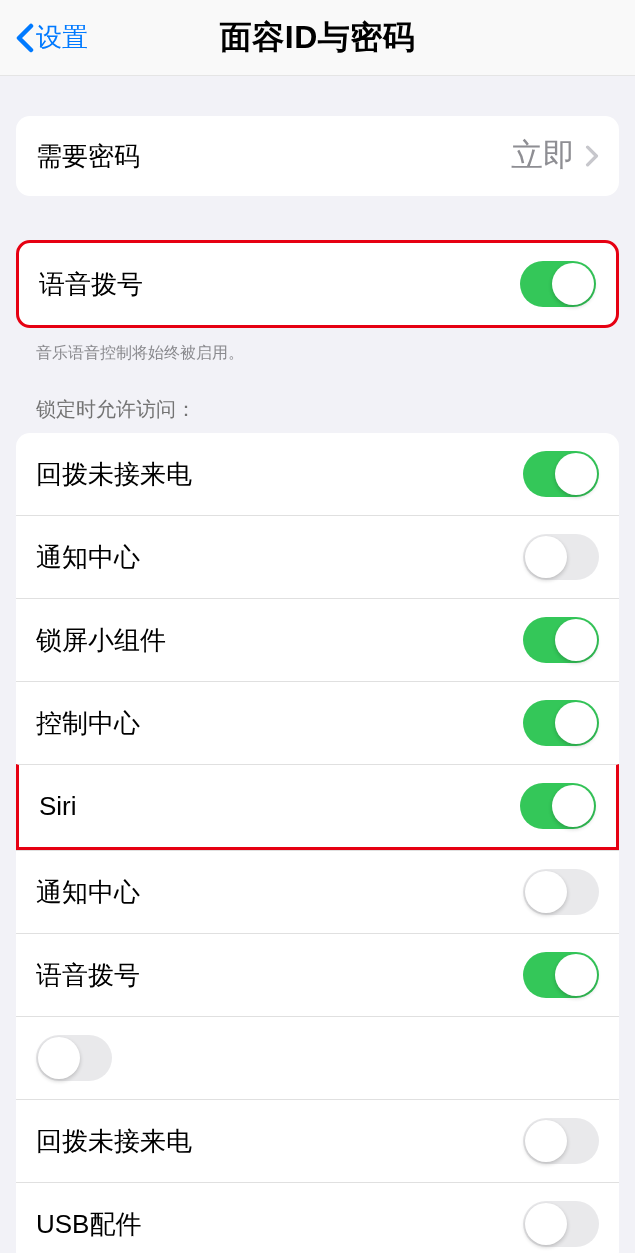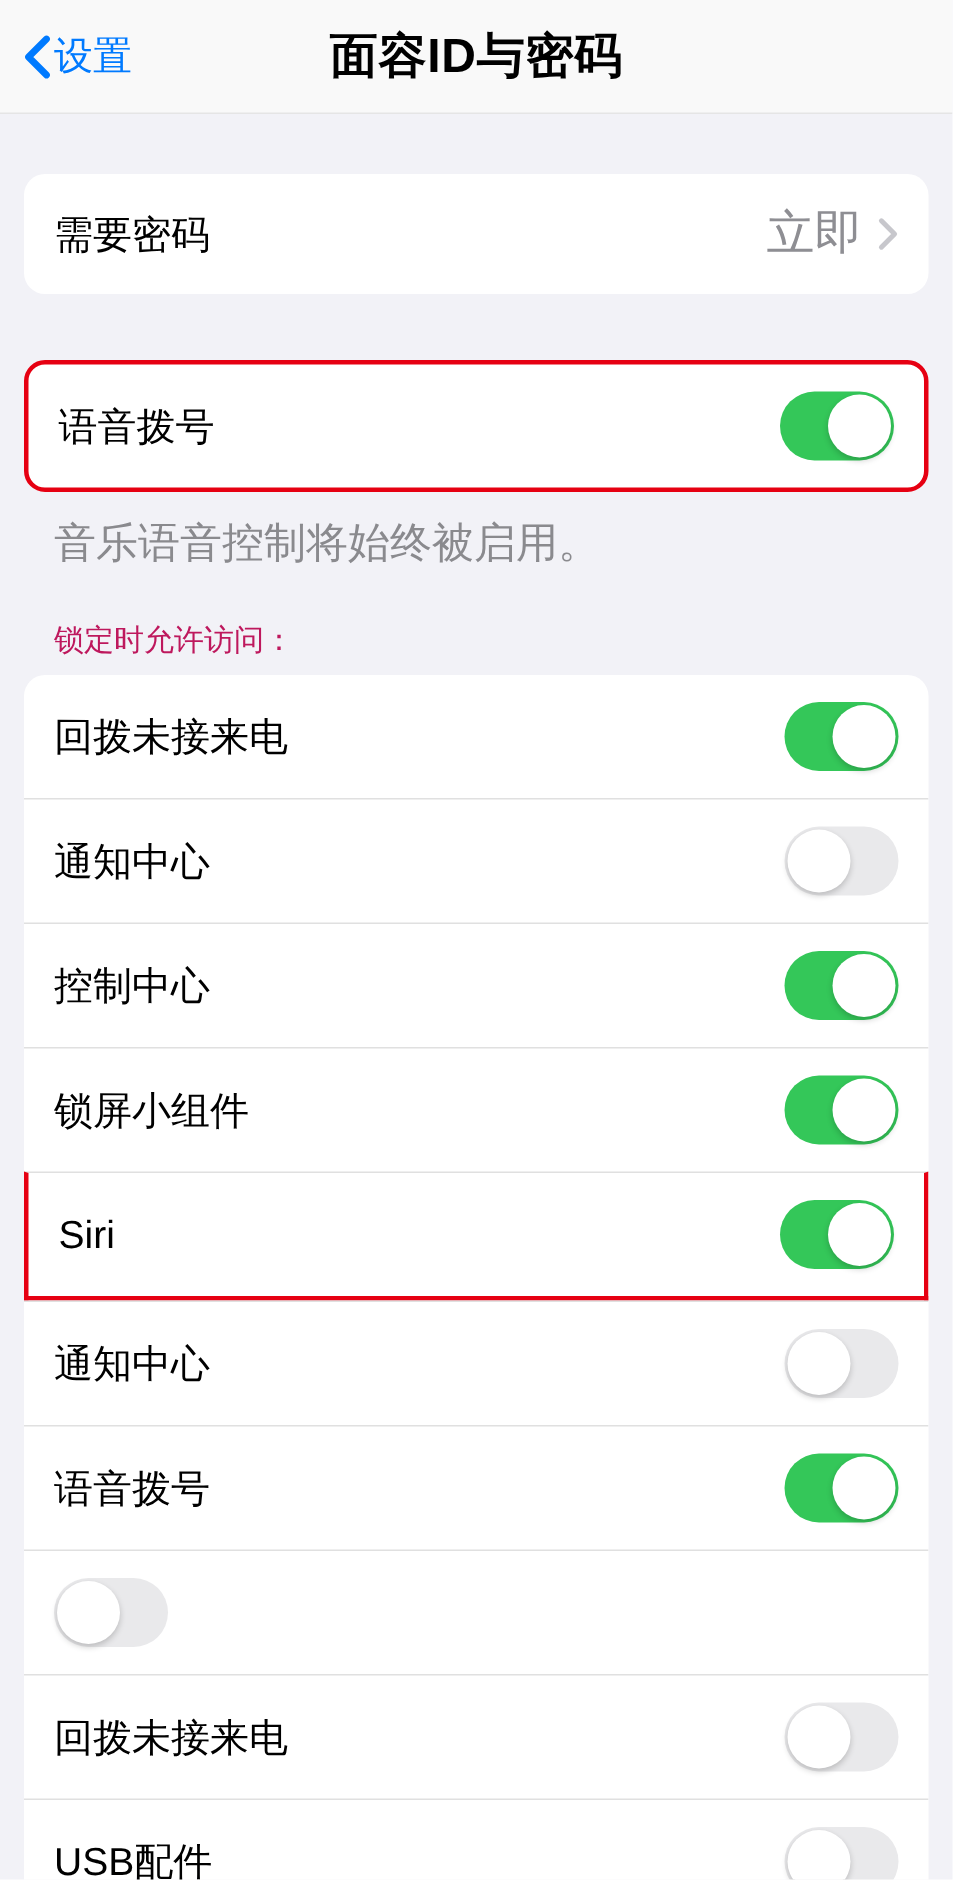--- a/index.html
+++ b/index.html
@@ -76,26 +76,26 @@
       align-items: center;
       color: #8e8e93;
       font-size: 32px;
       gap: 10px;
     }
     .chevron-right {
       color: #c7c7cc;
     }
     .footer-text {
       color: #8a8a8e;
-      font-size: 28px;
+      font-size: 16px;
       padding: 14px 20px 0;
       line-height: 1.4;
     }
     .header-text {
-      color: #be185d;
+      color: #737373;
       font-size: 20px;
       padding: 0 20px 10px;
     }
     .toggle {
       width: 76px;
       height: 46px;
       border-radius: 23px;
       position: relative;
       cursor: pointer;
       transition: background 0.2s;
@@ -182,27 +182,27 @@
             <div class="toggle-knob"></div>
           </div>
         </div>
         <div class="cell">
           <div class="cell-label">通知中心</div>
           <div class="toggle toggle-off">
             <div class="toggle-knob"></div>
           </div>
         </div>
         <div class="cell">
+          <div class="cell-label">锁屏小组件</div>
+          <div class="toggle toggle-on">
+            <div class="toggle-knob"></div>
+          </div>
+        </div>
+        <div class="cell">
           <div class="cell-label">控制中心</div>
-          <div class="toggle toggle-on">
-            <div class="toggle-knob"></div>
-          </div>
-        </div>
-        <div class="cell">
-          <div class="cell-label">锁屏小组件</div>
           <div class="toggle toggle-on">
             <div class="toggle-knob"></div>
           </div>
         </div>
         <div class="cell highlight-box">
           <div class="cell-label">Siri</div>
           <div class="toggle toggle-on">
             <div class="toggle-knob"></div>
           </div>
         </div>

